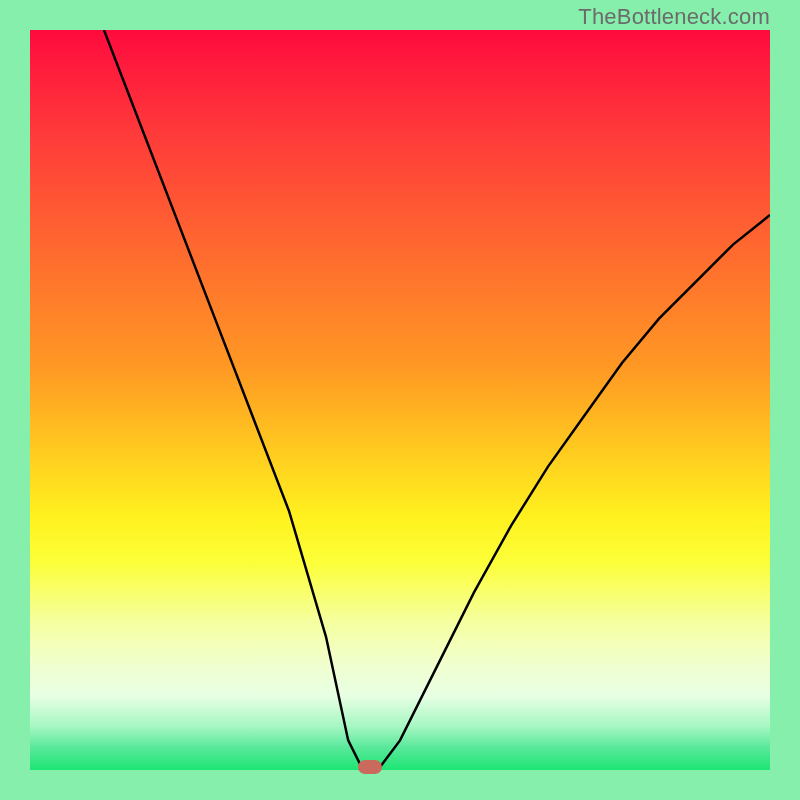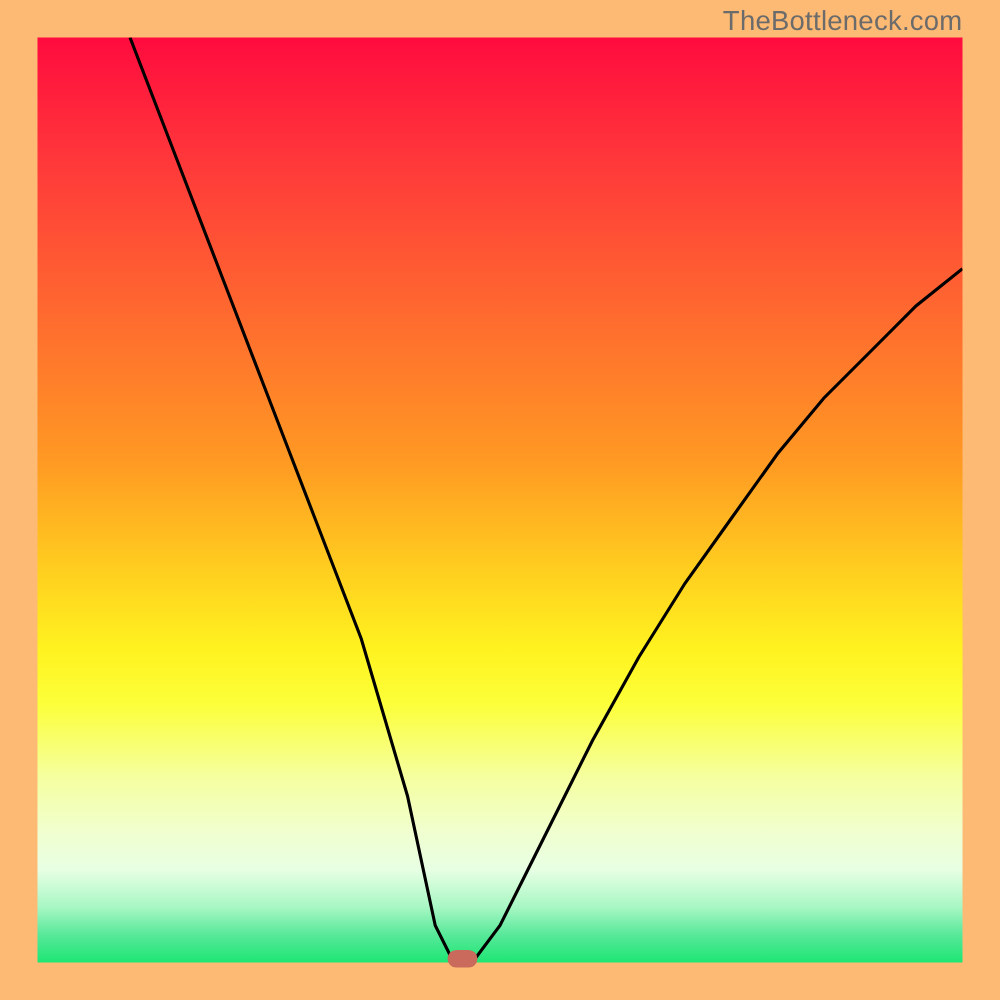--- a/index.html
+++ b/index.html
@@ -8,21 +8,21 @@
     width: 800px;
     height: 800px;
     background: #000;
     overflow: hidden;
     font-family: Arial, Helvetica, sans-serif;
   }
   .outer {
     position: relative;
     width: 800px;
     height: 800px;
-    background: #fdba74;
+    background: #86efac;
   }
   .plot-area {
     position: absolute;
     left: 30px;
     top: 30px;
     width: 740px;
     height: 740px;
     background: linear-gradient(to bottom,
       #ff0b3e 0%,
       #ff3a3a 14%,

